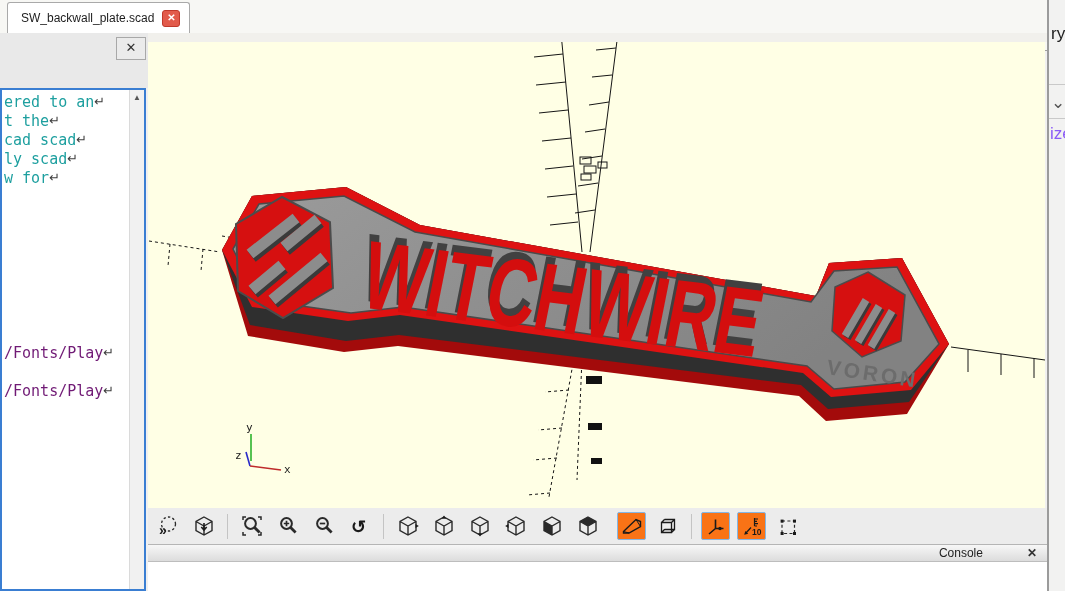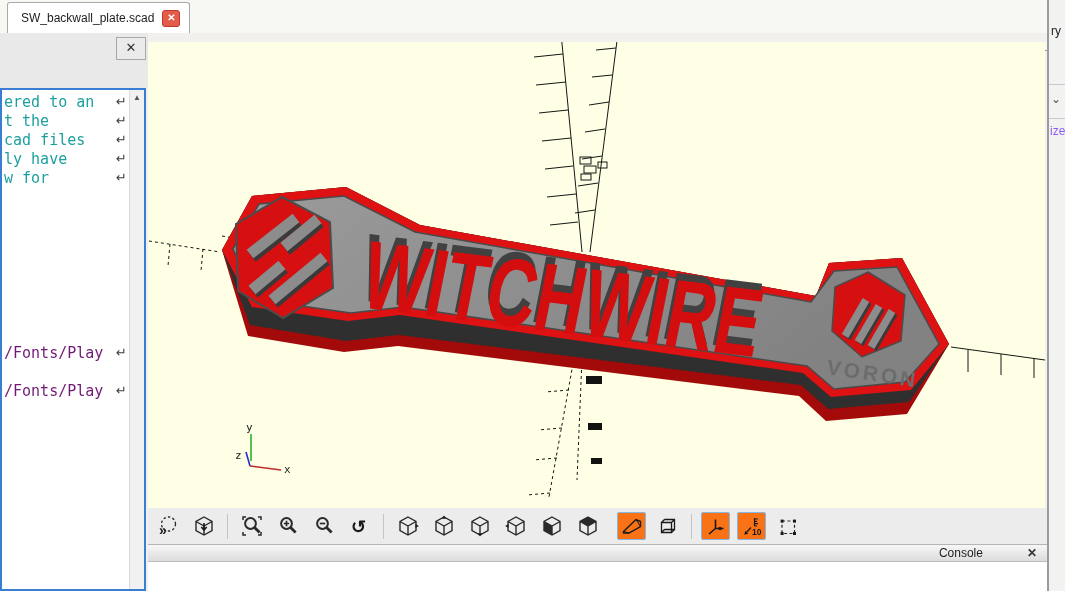--- a/index.html
+++ b/index.html
@@ -18,21 +18,21 @@
   .ed-toolbar{position:absolute;left:0;top:33px;width:148px;height:55px;background:#e9e9e9;}
   .ed-close{position:absolute;right:2px;top:4px;width:28px;height:21px;background:#ebebeb;
        border:1px solid #a8a8a8;color:#333;font-size:13px;text-align:center;line-height:19px;}
   .editor{position:absolute;left:0;top:88px;width:146px;height:503px;background:#fff;
        border:2px solid #3a7ed2;box-sizing:border-box;}
   .ed-scroll{position:absolute;right:0;top:0;width:15px;height:100%;background:#f1f1f1;
        border-left:1px solid #dadada;box-sizing:border-box;}
   .ed-up{height:15px;color:#555;font-size:8px;text-align:center;line-height:16px;}
   .code{position:absolute;left:0;top:2px;right:15px;font-family:"DejaVu Sans Mono",monospace;
        font-size:15px;}
-  .crow{display:flex;justify-content:space-between;align-items:center;height:19px;
+  .crow{display:flex;align-items:center;height:19px;
        padding:0 2px 0 2px;white-space:pre;overflow:hidden;}
   .comment{color:#1d9f9f;} .plain{color:#701a75;}
   .eol{color:#3c3c3c;font-size:13px;font-family:"DejaVu Sans",sans-serif;}
   .sp155{height:156px;} .sp19{height:19px;}
   
   .viewport{position:absolute;left:148px;top:42px;width:897px;height:466px;background:#ffffe5;}
   
   .vtoolbar{position:absolute;left:148px;top:508px;width:899px;height:36px;background:#ececec;
        display:flex;align-items:center;gap:7px;padding-left:5px;box-sizing:border-box;}
   .vt-btn{width:27px;height:26px;display:flex;align-items:center;justify-content:center;
@@ -44,21 +44,21 @@
   .chead{position:absolute;left:148px;top:544px;width:899px;height:18px;
        background:linear-gradient(#f7f7f7,#dcdcdc);border-top:1px solid #b5b5b5;
        border-bottom:1px solid #bdbdbd;box-sizing:border-box;font-size:12px;color:#222;
        display:flex;align-items:center;justify-content:flex-end;padding:0 10px 0 7px;gap:44px;}
   .chead-x{color:#333;font-size:12px;font-weight:bold;}
   .cbody{position:absolute;left:148px;top:562px;width:899px;height:29px;background:#fff;
        font-size:11.5px;color:#111;padding:2px 0 0 6px;line-height:13px;box-sizing:border-box;}
   
   .rdivider{position:absolute;left:1047px;top:0;width:2px;height:591px;background:#9b9b9b;}
   .rpanel{position:absolute;left:1049px;top:0;width:16px;height:591px;background:#f2f2f1;
-       font-size:12px;color:#222;}
+       font-size:17px;color:#222;}
   .rp-ry{position:absolute;top:24px;left:2px;}
   .rp-line{position:absolute;left:0;width:16px;height:1px;background:#c9c9c9;}
   .rp-chev{position:absolute;top:92px;left:2px;color:#555;}
   .rp-ize{position:absolute;top:124px;left:1px;color:#8b5cf6;}
   .hidden-defs{position:absolute;width:0;height:0;overflow:hidden;}
 </style>
 </head>
 <body>
 
 <svg class="hidden-defs">
@@ -81,22 +81,22 @@
   </div>
   <div class="strip"></div>
 
   <div class="ed-toolbar">
     <div class="ed-close">✕</div>
   </div>
   <div class="editor">
     <div class="code">
       <div class="crow"><span class="comment">ered to an</span><span class="eol">↵</span></div>
       <div class="crow"><span class="comment">t the</span><span class="eol">↵</span></div>
-      <div class="crow"><span class="comment">cad files</span><span class="eol">↵</span></div>
-      <div class="crow"><span class="comment">ly have</span><span class="eol">↵</span></div>
+      <div class="crow"><span class="comment">cad scad</span><span class="eol">↵</span></div>
+      <div class="crow"><span class="comment">ly scad</span><span class="eol">↵</span></div>
       <div class="crow"><span class="comment">w for</span><span class="eol">↵</span></div>
       <div class="sp155"></div>
       <div class="crow"><span class="plain">/Fonts/Play</span><span class="eol">↵</span></div>
       <div class="sp19"></div>
       <div class="crow"><span class="plain">/Fonts/Play</span><span class="eol">↵</span></div>
     </div>
     <div class="ed-scroll">
       <div class="ed-up">▲</div>
     </div>
   </div>

